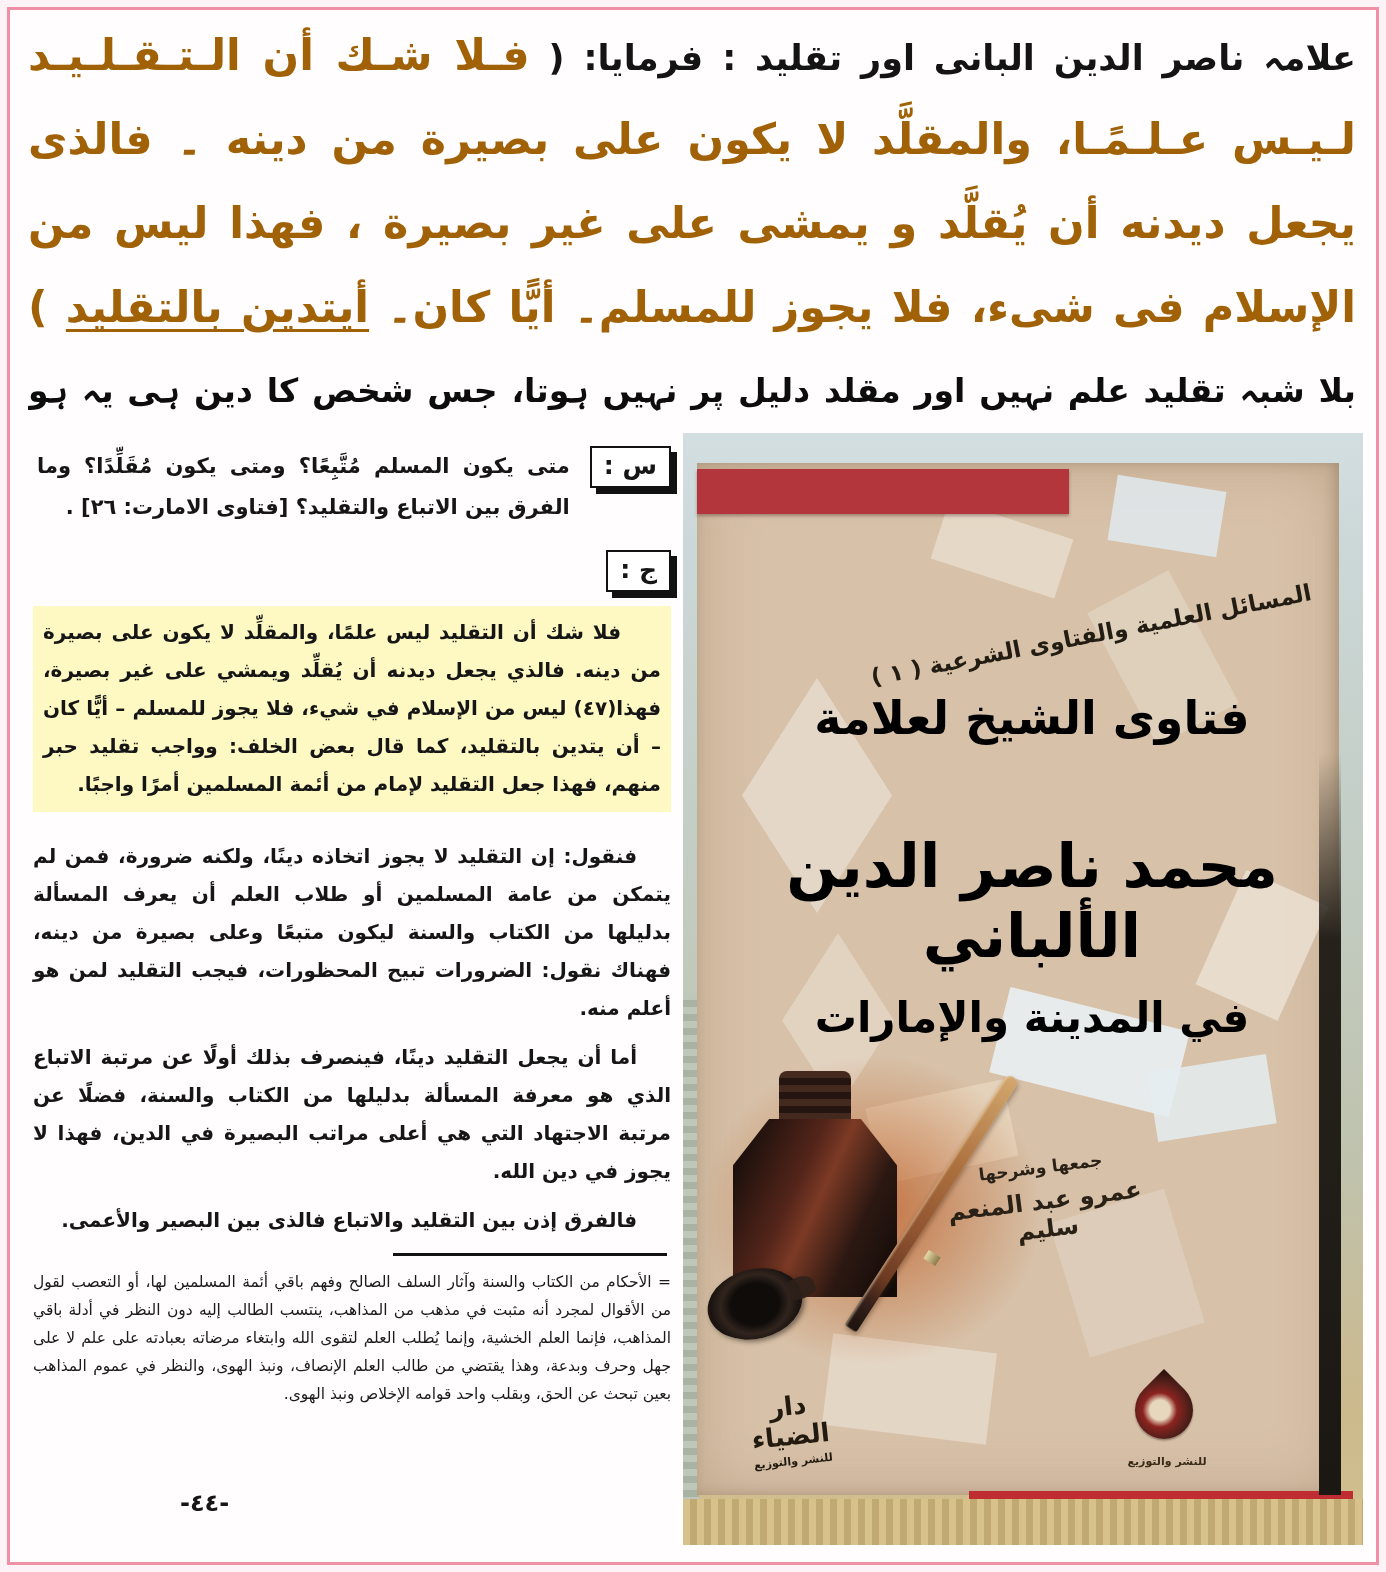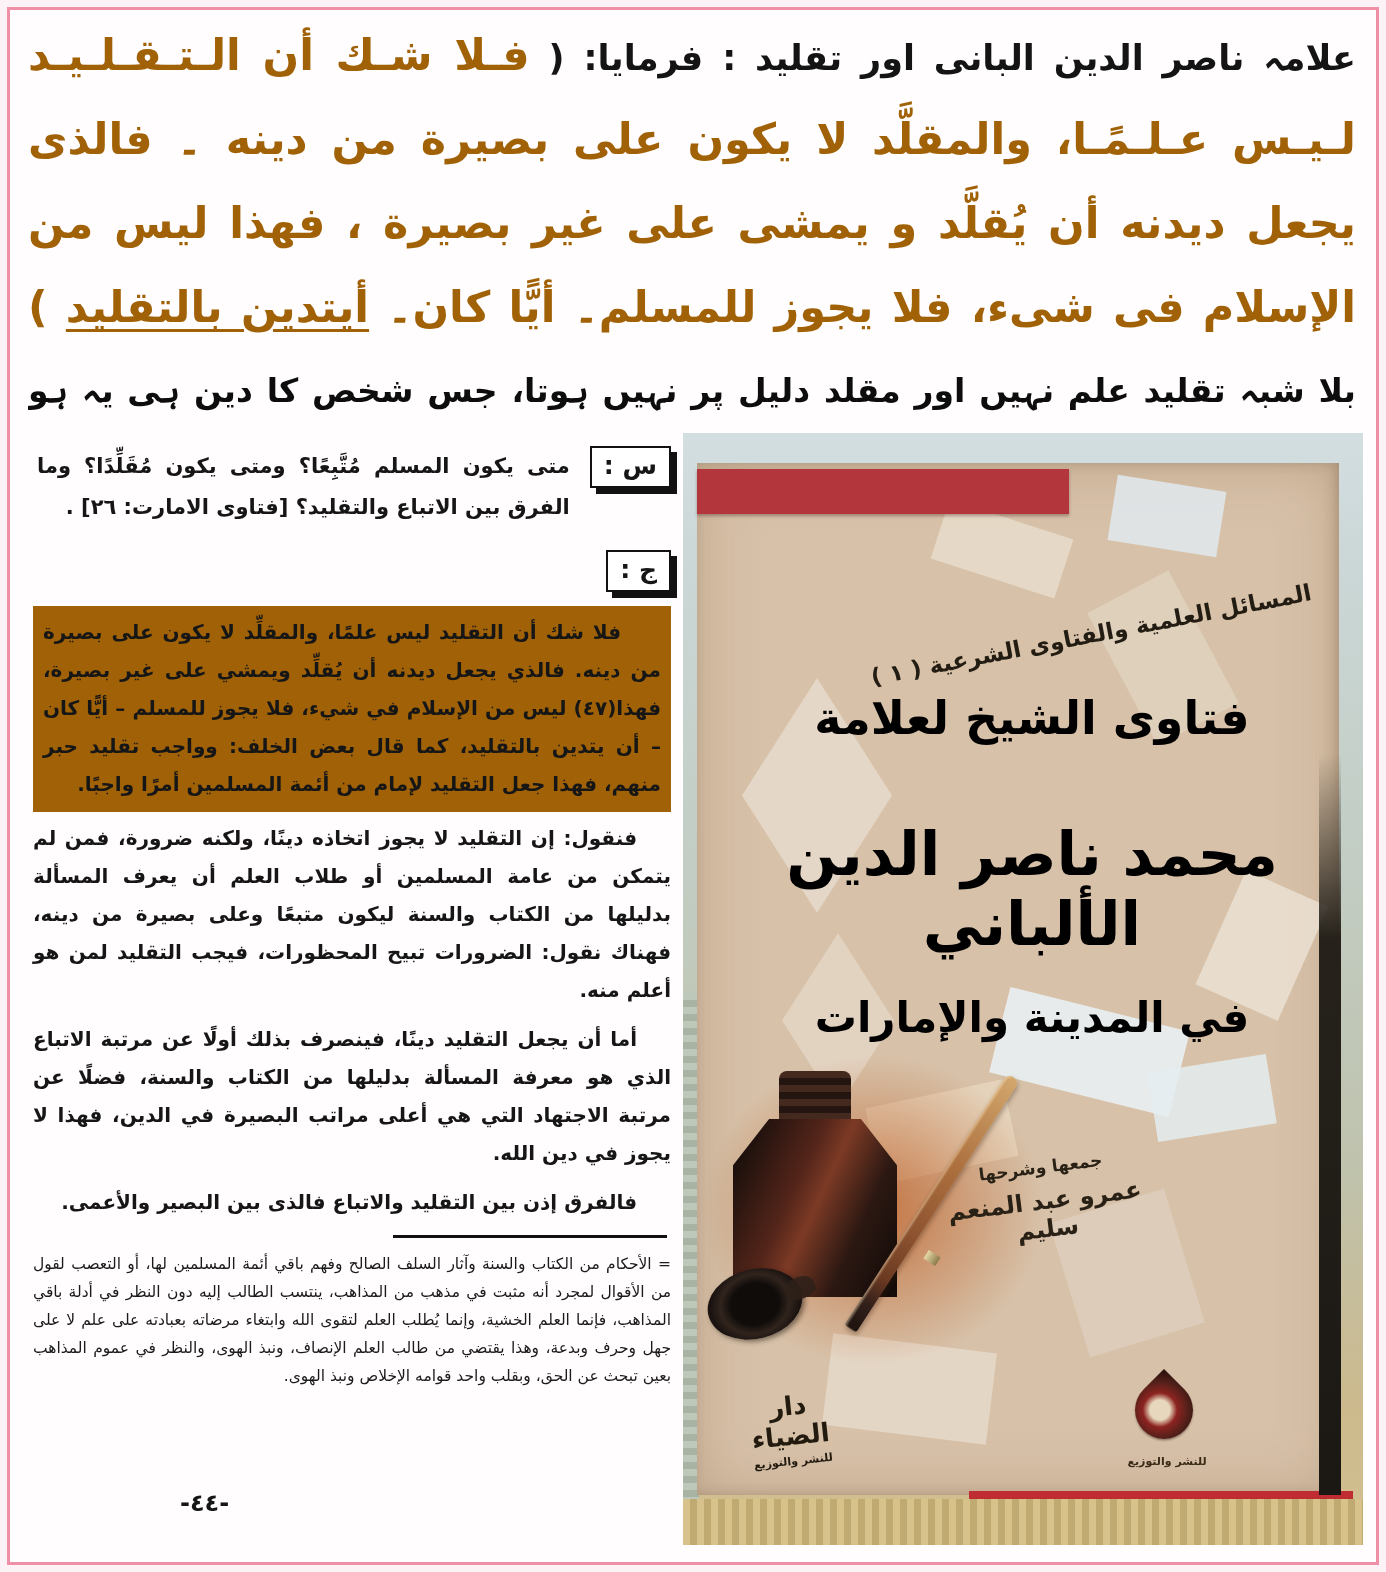--- a/index.html
+++ b/index.html
@@ -37,22 +37,22 @@
   }
   .qa-text{
     flex:1;margin:4px;font-size:21px;font-weight:700;line-height:41px;
     text-align:justify;
   }
   .para{
     margin:0 0 11px;font-size:20px;font-weight:700;line-height:38px;
     text-align:justify;text-indent:34px;
   }
   .highlight{
-    background:#a16207;padding:7px 10px 9px;text-indent:40px;
-    box-decoration-break:clone;margin-bottom:7px;
+    background:#fef9c3;padding:7px 10px 9px;text-indent:40px;
+    box-decoration-break:clone;margin-bottom:25px;
   }
   .footnote-sep{
     width:274px;height:3px;background:#111;margin:14px 4px 12px auto;
   }
   .footnote{
     margin:0 0 6px;font-size:15.5px;font-weight:500;line-height:28px;
     text-align:justify;color:#1b1b1b;
   }
   .pageno{
     position:absolute;left:180px;top:1489px;width:340px;
@@ -89,21 +89,21 @@
   }
   .bar-bottom{
     position:absolute;left:272px;top:1028px;width:384px;height:34px;background:#bf2c31;
   }
   .series{
     position:absolute;right:28px;top:116px;transform:rotate(-11deg);transform-origin:right center;
     font-size:23px;font-weight:700;color:#221c12;white-space:nowrap;direction:rtl;
   }
   .btitle{position:absolute;left:14px;width:642px;text-align:center;direction:rtl;color:#000000;}
   .btitle1{top:228px;font-size:46px;font-weight:700;}
-  .btitle2{top:356px;font-size:60px;font-weight:800;letter-spacing:-1px;}
+  .btitle2{top:368px;font-size:60px;font-weight:800;letter-spacing:-1px;}
   .btitle3{top:530px;font-size:42px;font-weight:700;}
   .compiler{position:absolute;left:240px;top:694px;width:215px;text-align:center;direction:rtl;color:#2a2116;transform:rotate(-7deg);}
   .compiler-label{font-size:17px;font-weight:600;display:block;}
   .compiler-name{font-size:24px;font-weight:800;display:block;margin-top:10px;}
   .pub-left{
     position:absolute;left:38px;top:928px;width:110px;text-align:center;direction:rtl;
     transform:rotate(-6deg);color:#221a0e;
   }
   .pub-left-name{font-size:26px;font-weight:800;display:block;}
   .pub-left-tag{font-size:11px;font-weight:700;display:block;margin-top:4px;}

